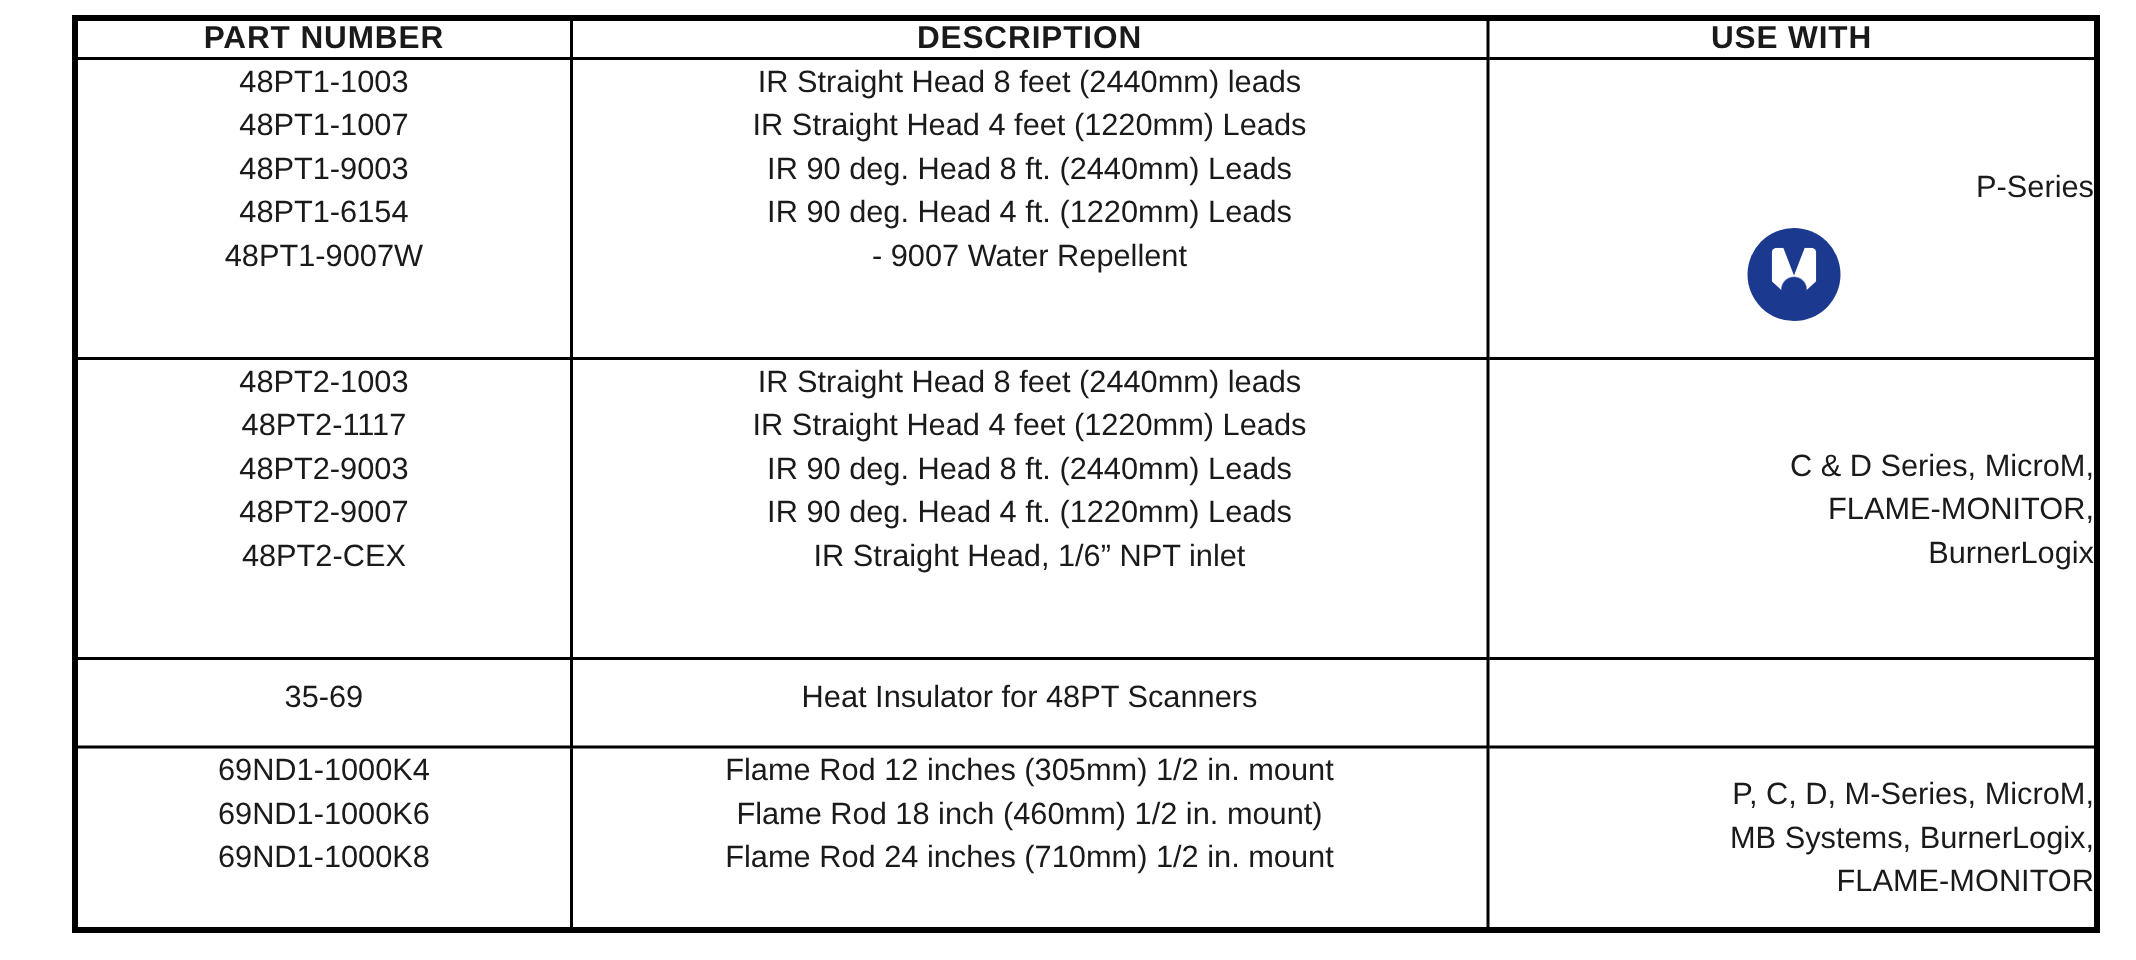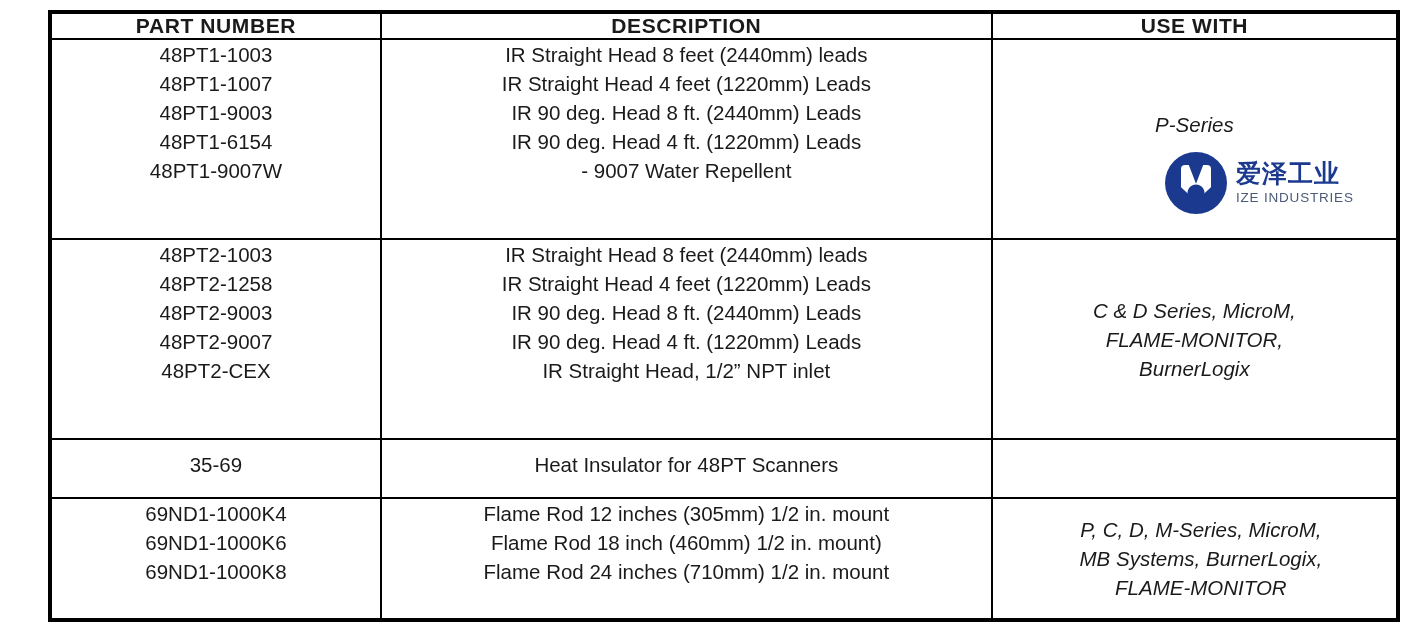--- a/index.html
+++ b/index.html
@@ -54,21 +54,21 @@
   }
 
   td.cell {
     font-size: 20.5px;
     line-height: 29px;
     padding: 9px 14px 10px 16px;
   }
 
   td.part-cell { text-align: center; }
   td.desc-cell { text-align: center; }
-  td.use-cell  { text-align: center; vertical-align: top; padding-top: 9px; font-style: italic; }
+  td.use-cell  { text-align: right; vertical-align: top; padding-top: 9px; }
 
   .line { white-space: nowrap; }
 
   
   .use-mid { display: block; }
 
   .row1 .use-cell { vertical-align: middle; padding-bottom: 30px; }
   .row2 .use-cell { vertical-align: middle; }
   .row4 .use-cell { vertical-align: middle; padding-left: 13px; }
 
@@ -160,31 +160,31 @@
           <div class="line">- 9007 Water Repellent</div>
         </td>
         <td class="cell use-cell">
           <div class="line use-mid">P-Series</div>
         </td>
       </tr>
 
       <tr class="row2">
         <td class="cell part-cell">
           <div class="line">48PT2-1003</div>
-          <div class="line">48PT2-1258</div>
+          <div class="line">48PT2-1117</div>
           <div class="line">48PT2-9003</div>
           <div class="line">48PT2-9007</div>
           <div class="line">48PT2-CEX</div>
         </td>
         <td class="cell desc-cell">
           <div class="line">IR Straight Head 8 feet (2440mm) leads</div>
           <div class="line">IR Straight Head 4 feet (1220mm) Leads</div>
           <div class="line">IR 90 deg. Head 8 ft. (2440mm) Leads</div>
           <div class="line">IR 90 deg. Head 4 ft. (1220mm) Leads</div>
-          <div class="line">IR Straight Head, 1/2” NPT inlet</div>
+          <div class="line">IR Straight Head, 1/6” NPT inlet</div>
         </td>
         <td class="cell use-cell">
           <div class="line">C &amp; D Series, MicroM,</div>
           <div class="line">FLAME-MONITOR,</div>
           <div class="line">BurnerLogix</div>
         </td>
       </tr>
 
       <tr class="row3">
         <td class="cell part-cell">
@@ -212,17 +212,13 @@
           <div class="line">MB Systems, BurnerLogix,</div>
           <div class="line">FLAME-MONITOR</div>
         </td>
       </tr>
     </tbody>
   </table>
 </div>
 
 <div class="logo">
   <div class="logo-mark"></div>
-  <div class="logo-text">
-    <div class="logo-cn">爱泽工业</div>
-    <div class="logo-en">IZE INDUSTRIES</div>
-  </div>
 </div>
 
 </body></html>

